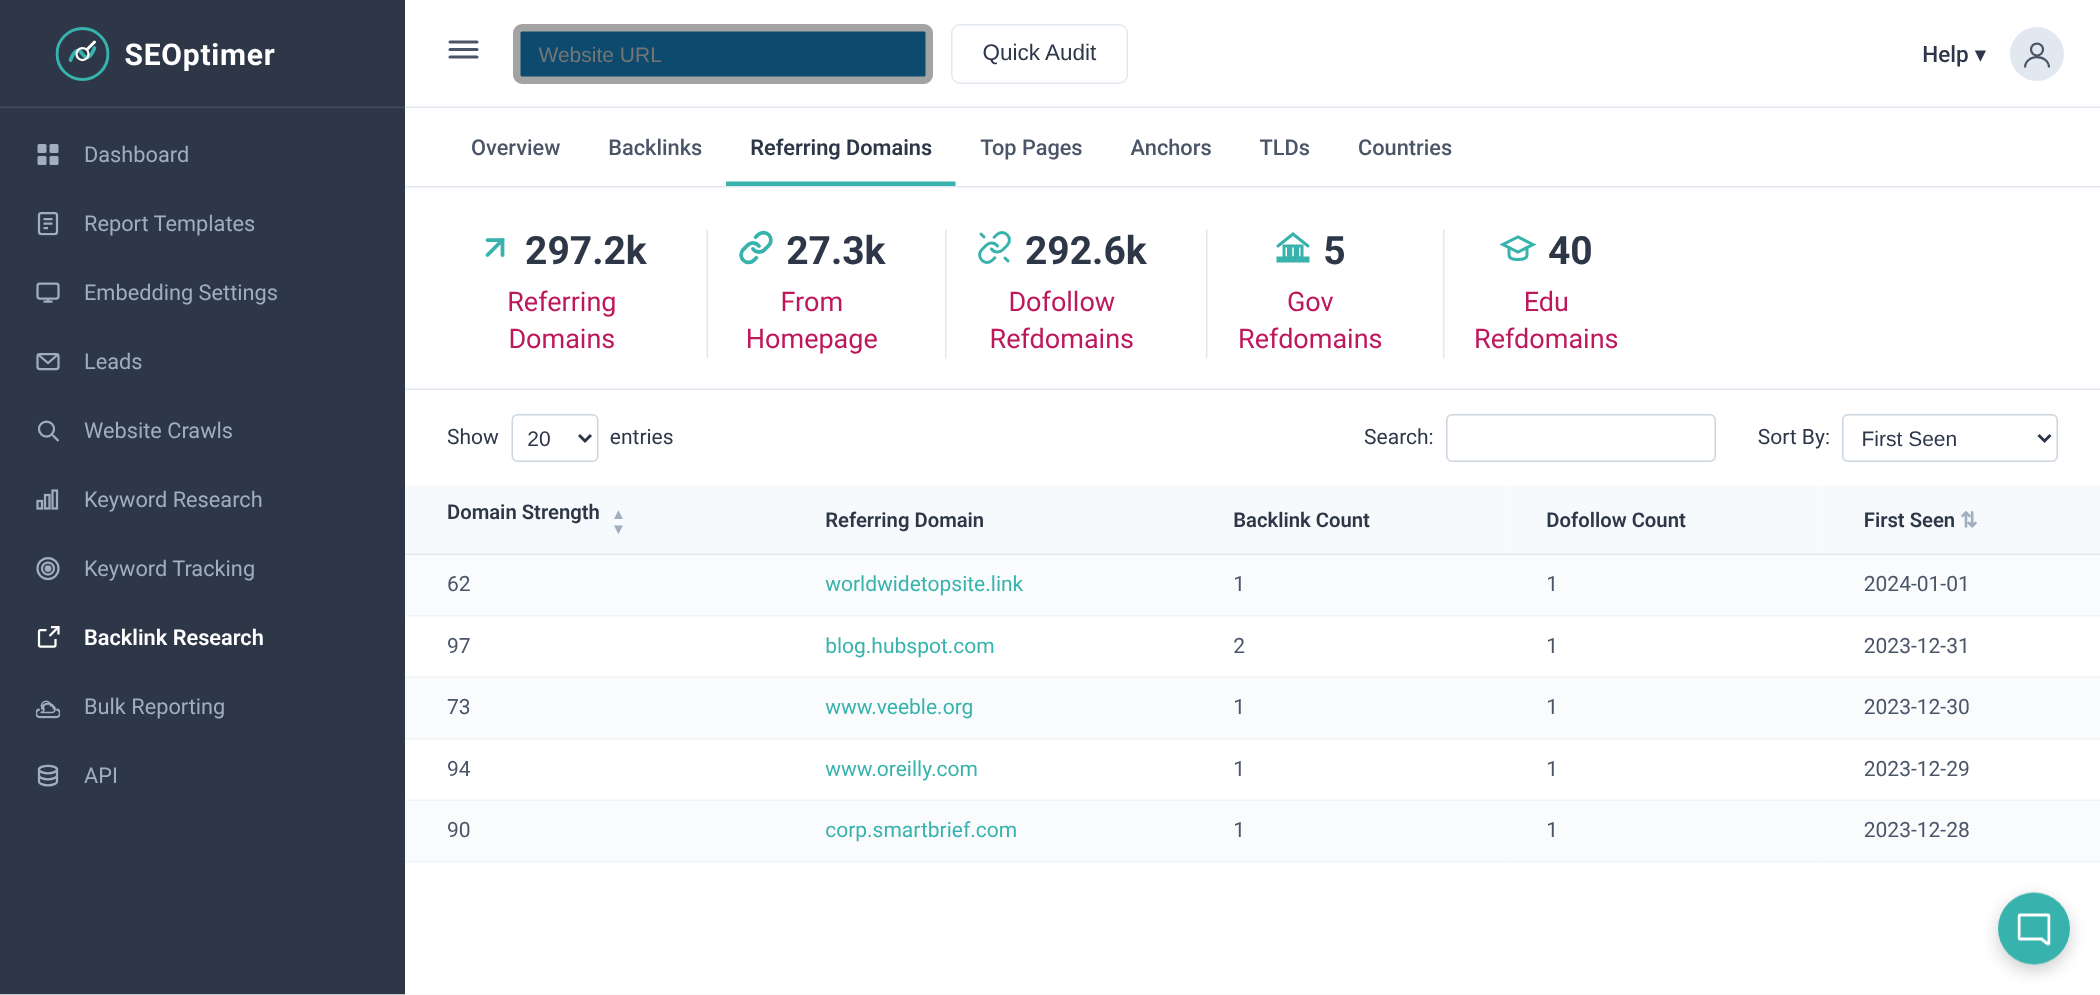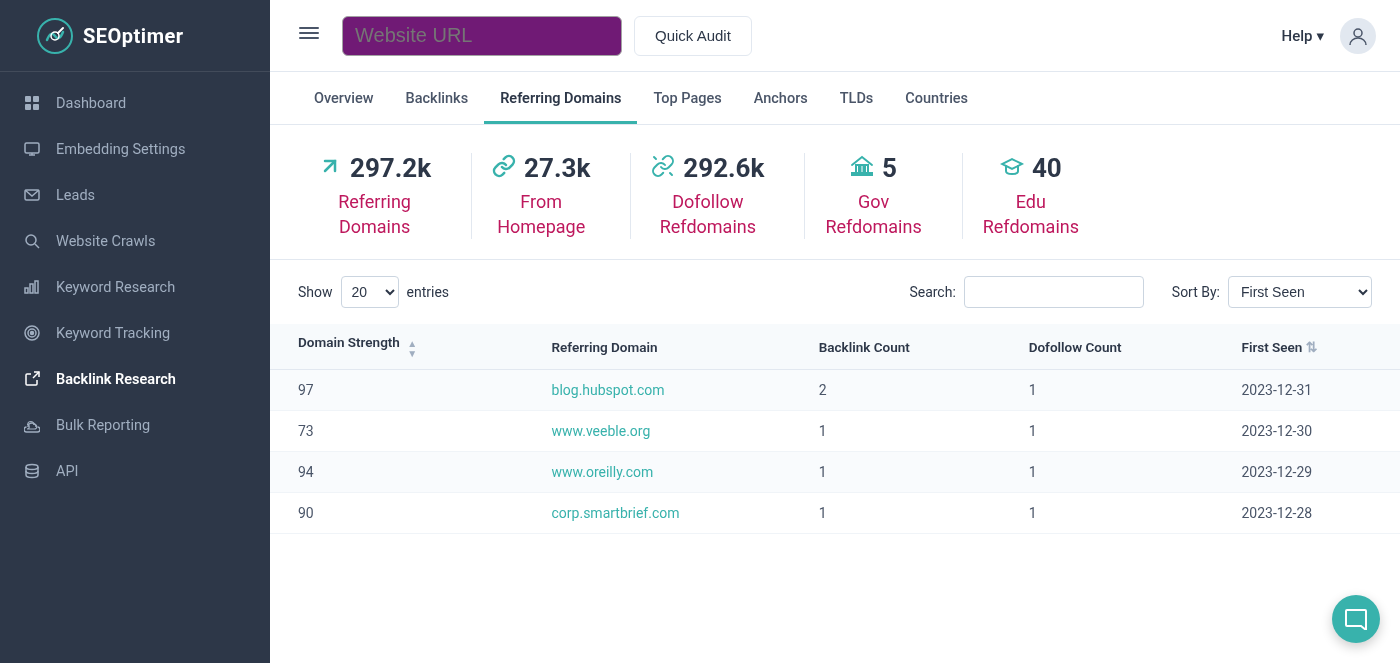--- a/index.html
+++ b/index.html
@@ -81,26 +81,26 @@
     .menu-icon-btn {
       color: #4a5568;
       cursor: pointer;
       padding: 4px;
       font-size: 20px;
       margin-right: 6px;
     }
     .url-input {
       width: 280px;
       height: 40px;
-      border: 1px solid #a3a3a3;
+      border: 5px solid #a3a3a3;
       border-radius: 6px;
       padding: 0 12px;
-      font-size: 20px;
+      font-size: 14px;
       color: #a0aec0;
-      background: #701a75;
+      background: #0c4a6e;
       outline: none;
     }
     .quick-audit-btn {
       height: 40px;
       padding: 0 20px;
       background: #fff;
       border: 1px solid #e2e8f0;
       border-radius: 6px;
       font-size: 15px;
       color: #2d3748;
@@ -331,20 +331,31 @@
         <svg width="16" height="16" viewBox="0 0 16 16" fill="currentColor">
             <rect x="1" y="1" width="6" height="6" rx="1"></rect>
             <rect x="9" y="1" width="6" height="6" rx="1"></rect>
             <rect x="1" y="9" width="6" height="6" rx="1"></rect>
             <rect x="9" y="9" width="6" height="6" rx="1"></rect>
           </svg>
       </span>
       <span>Dashboard</span>
     </div>
 
+    <div class="nav-item">
+      <span class="nav-icon">
+        <svg width="16" height="16" viewBox="0 0 16 16" fill="none" stroke="currentColor" stroke-width="1.5">
+            <rect x="2" y="1" width="12" height="14" rx="1.5"></rect>
+            <line x1="5" y1="5" x2="11" y2="5"></line>
+            <line x1="5" y1="8" x2="11" y2="8"></line>
+            <line x1="5" y1="11" x2="8" y2="11"></line>
+          </svg>
+      </span>
+      <span>Report Templates</span>
+    </div>
 
 
     <div class="nav-item">
       <span class="nav-icon">
         <svg width="16" height="16" viewBox="0 0 16 16" fill="none" stroke="currentColor" stroke-width="1.5">
             <rect x="1" y="2" width="14" height="10" rx="1.5"></rect>
             <line x1="5" y1="14" x2="11" y2="14"></line>
             <line x1="8" y1="12" x2="8" y2="14"></line>
           </svg>
       </span>
@@ -566,20 +577,27 @@
           <th>Backlink Count</th>
           <th>Dofollow Count</th>
           <th>
             <span>First Seen</span>
             <span class="col-filter-icon"> ⇅</span>
           </th>
         </tr>
       </thead>
       <tbody>
         <tr>
+          <td>62</td>
+          <td><a class="domain-link" href="#">worldwidetopsite.link</a></td>
+          <td>1</td>
+          <td>1</td>
+          <td>2024-01-01</td>
+        </tr>
+        <tr>
           <td>97</td>
           <td><a class="domain-link" href="#">blog.hubspot.com</a></td>
           <td>2</td>
           <td>1</td>
           <td>2023-12-31</td>
         </tr>
         <tr>
           <td>73</td>
           <td><a class="domain-link" href="#">www.veeble.org</a></td>
           <td>1</td>

